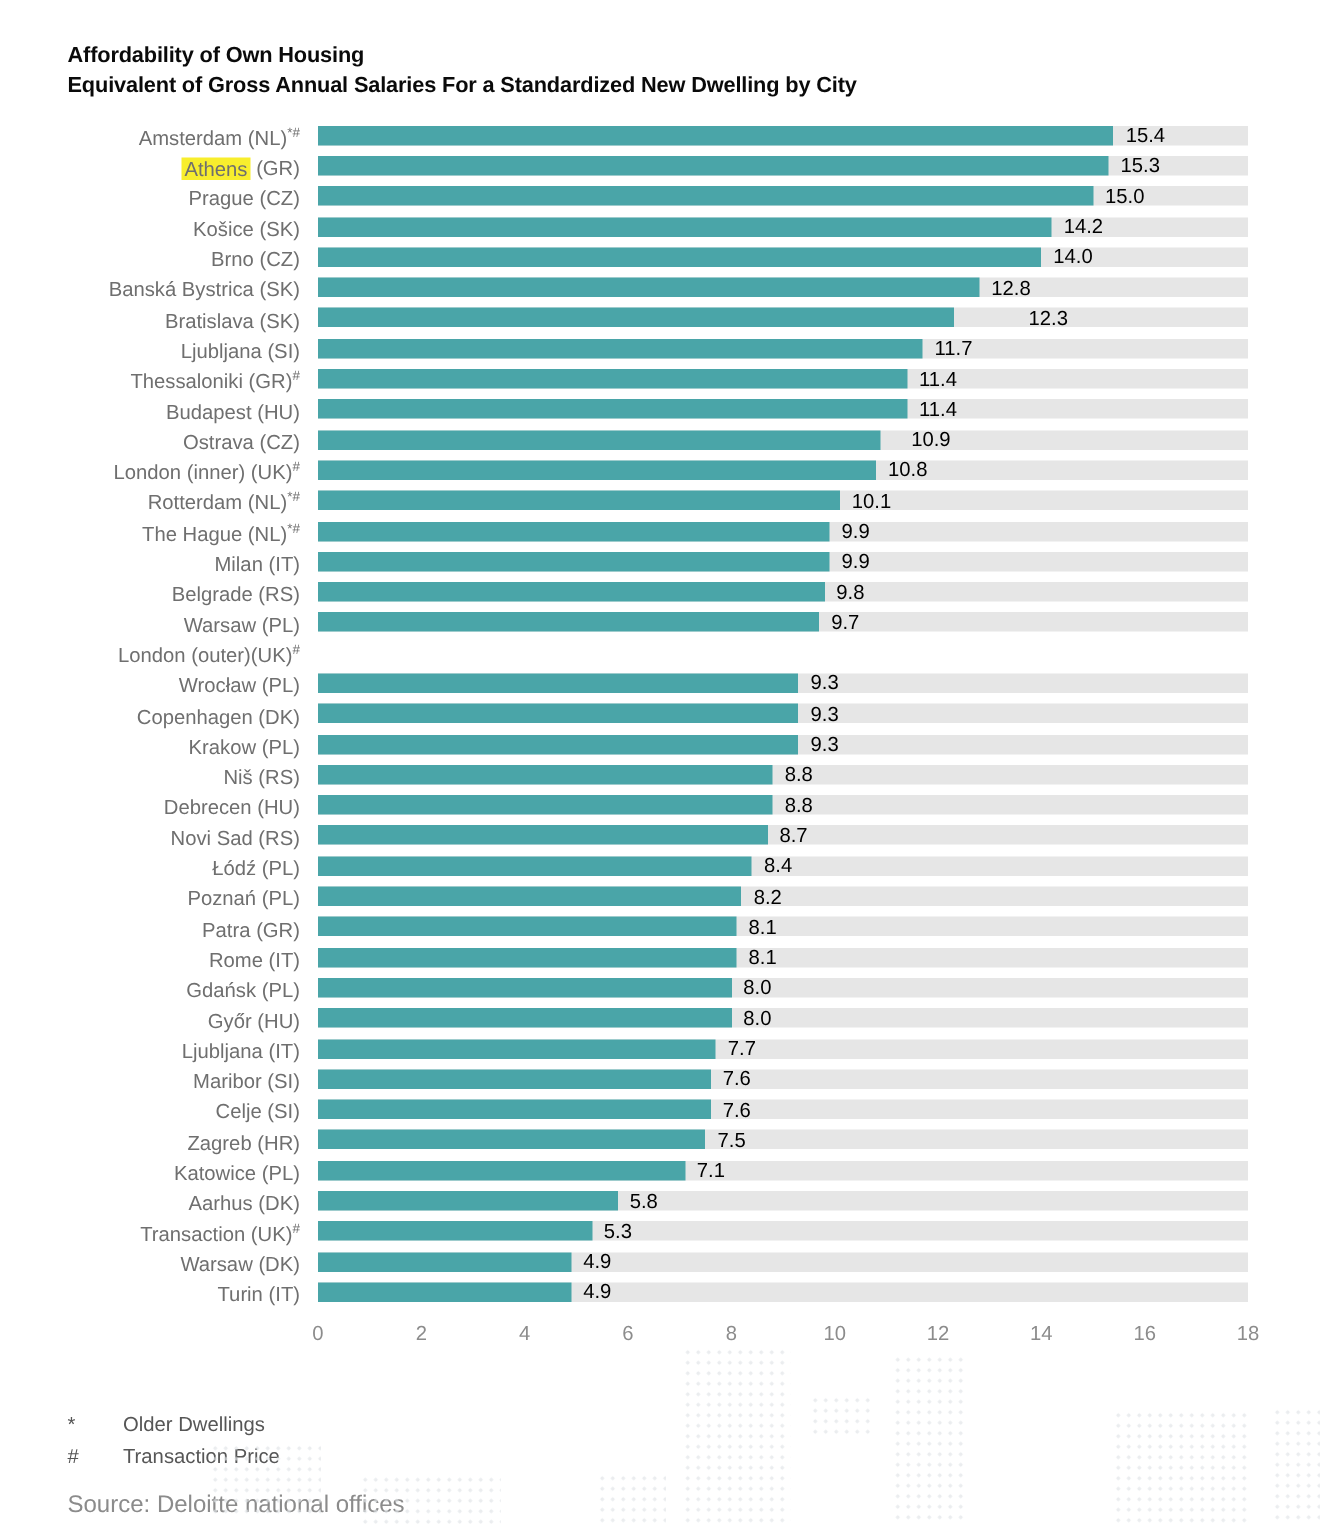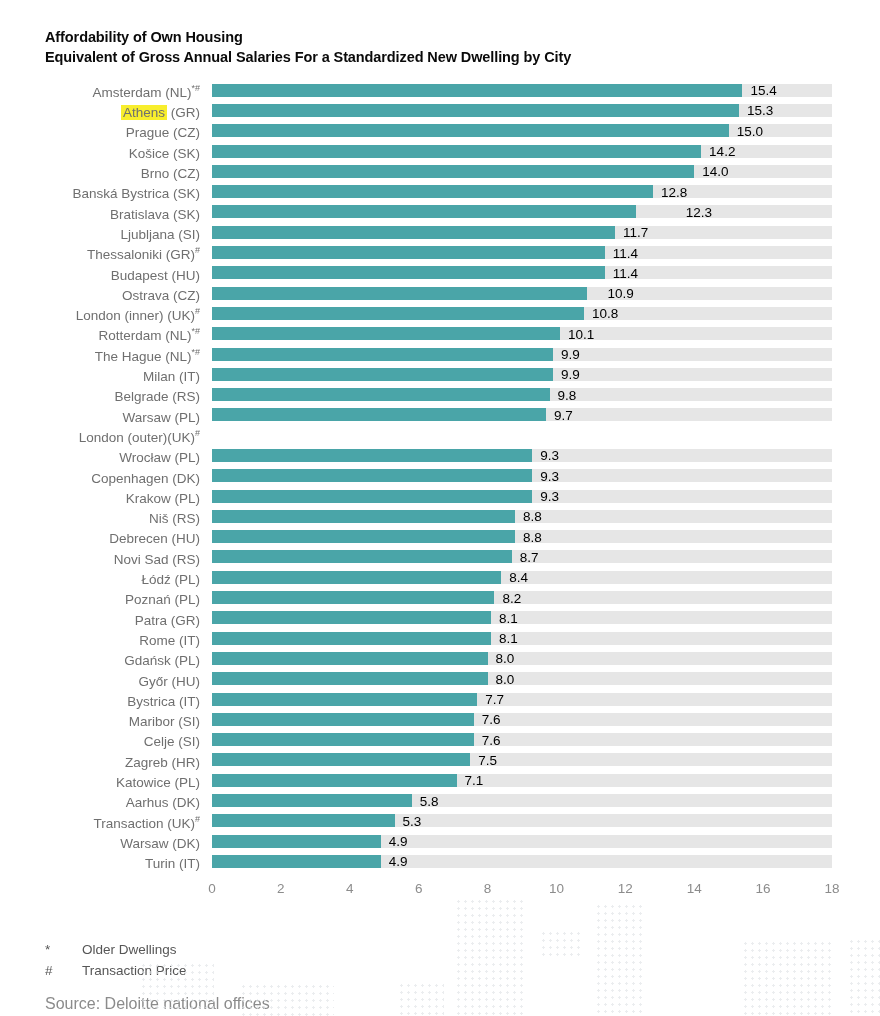--- a/index.html
+++ b/index.html
@@ -394,21 +394,21 @@
       </div>
       <div class="row-gap"></div>
       <div class="track">
         <div class="bar" style="width: 44.4444%;"></div>
         <span class="value" style="left: calc(44.4444% + 8px);">8.0</span>
       </div>
     </div>
 
     <div class="row">
       <div class="row-label">
-        <span class="lbl-main">Bystrica (IT)</span><span class="lbl-rest"></span><sup class="lbl-sup"></sup>
+        <span class="lbl-main">Ljubljana (IT)</span><span class="lbl-rest"></span><sup class="lbl-sup"></sup>
       </div>
       <div class="row-gap"></div>
       <div class="track">
         <div class="bar" style="width: 42.7778%;"></div>
         <span class="value" style="left: calc(42.7778% + 8px);">7.7</span>
       </div>
     </div>
 
     <div class="row">
       <div class="row-label">

